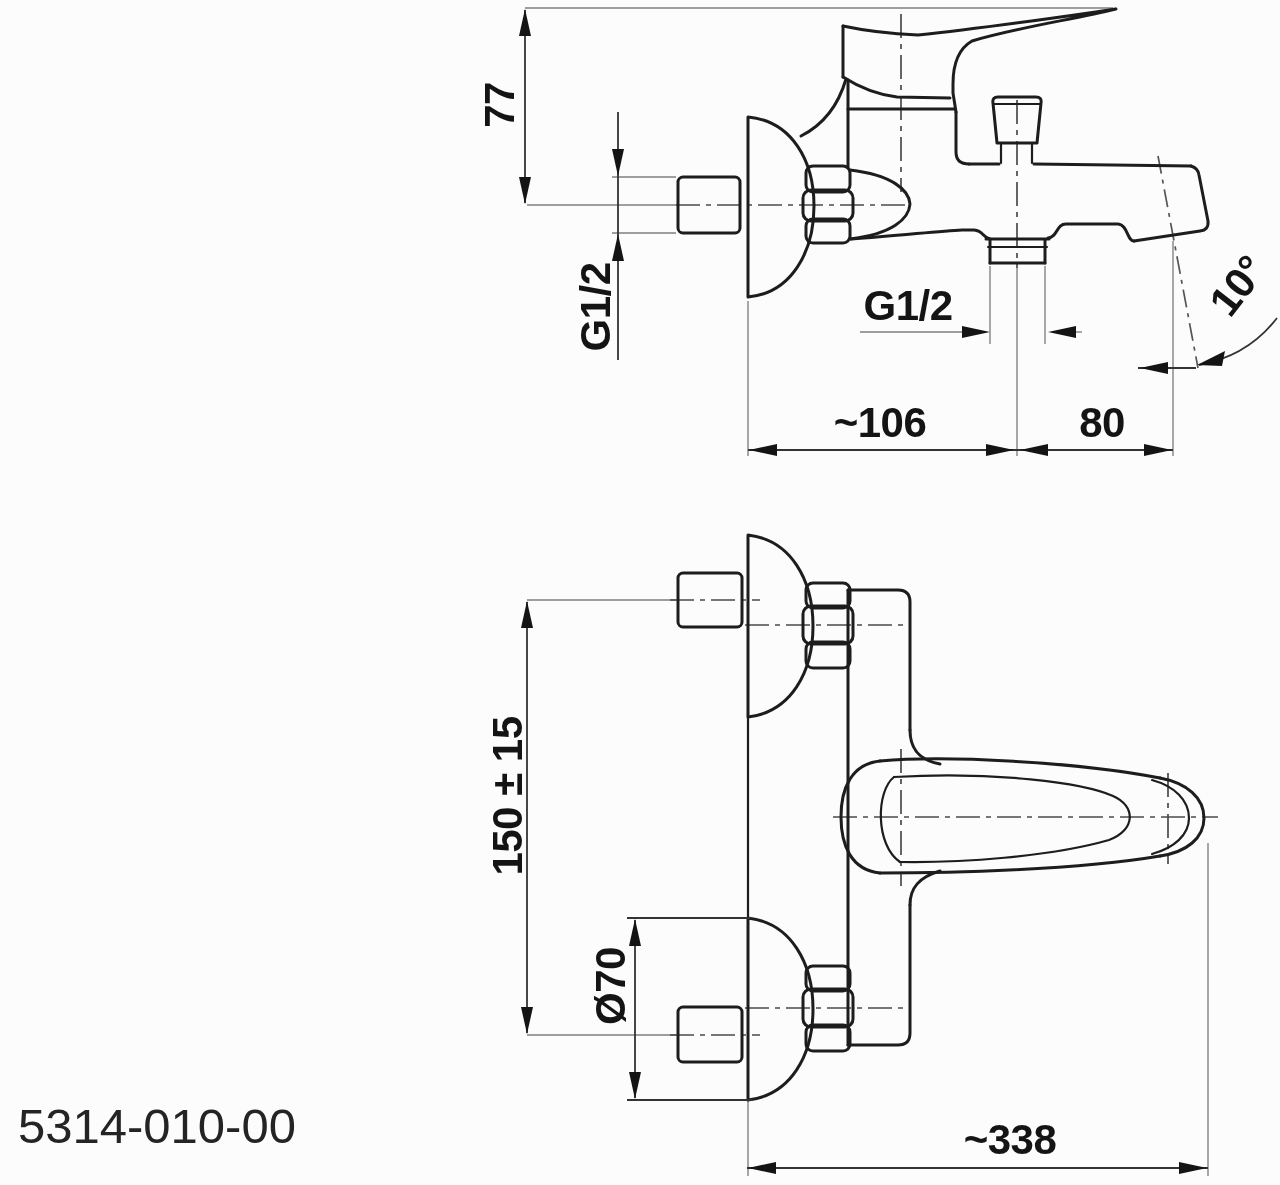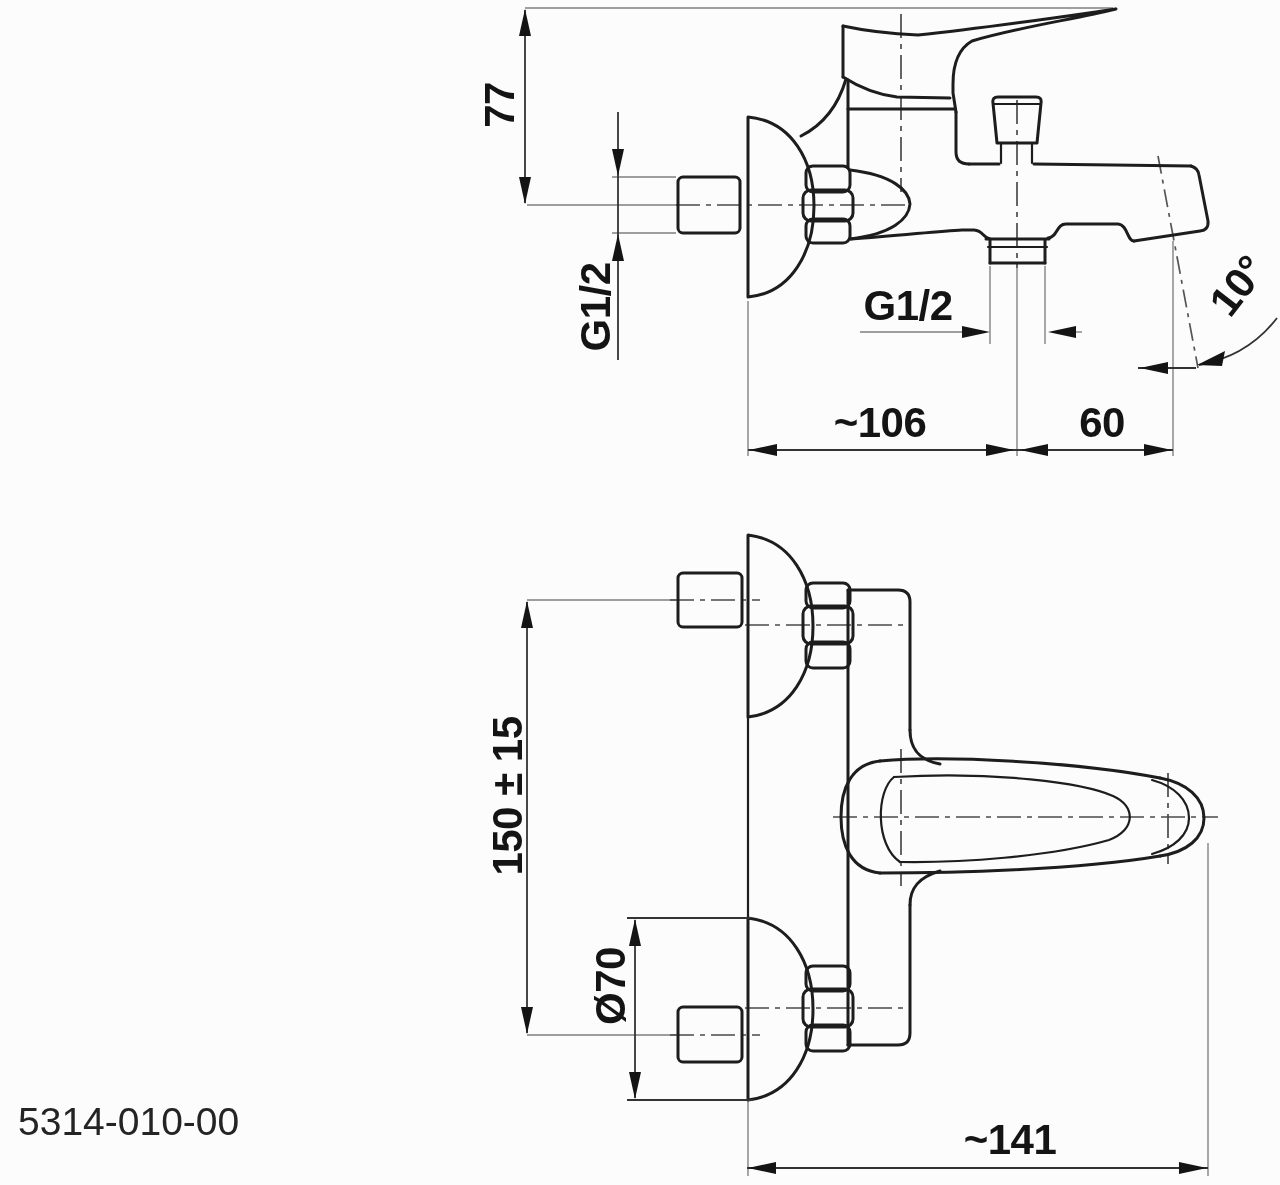--- a/index.html
+++ b/index.html
@@ -20,21 +20,21 @@
   
   .lbl{
     position:absolute;transform:translate(-50%,-50%);
     font-weight:700;font-size:42px;color:#141414;
     white-space:nowrap;line-height:1;letter-spacing:-0.5px;
   }
   .rot90{transform:translate(-50%,-50%) rotate(-90deg)}
   .rot52{transform:translate(-50%,-50%) rotate(-52deg)}
   .code{
     position:absolute;left:18px;top:1102px;
-    font-weight:400;font-size:39px;color:#242424;
+    font-weight:400;font-size:49px;color:#242424;
     white-space:nowrap;line-height:1;
   }
 </style>
 </head>
 <body>
 
 <div class="stage">
 
   <svg width="1280" height="1185" viewBox="0 0 1280 1185">
 
@@ -182,24 +182,24 @@
   </svg>
 
   <div class="lbl rot90" style="left:500px;top:105px">77</div>
 
   <div class="lbl rot90" style="left:596px;top:307px">G1/2</div>
 
   <div class="lbl" style="left:908px;top:306px">G1/2</div>
 
   <div class="lbl" style="left:880px;top:423px">~106</div>
 
-  <div class="lbl" style="left:1102px;top:423px">60</div>
+  <div class="lbl" style="left:1102px;top:423px">80</div>
 
   <div class="lbl rot52" style="left:1238px;top:286px">10°</div>
 
   <div class="lbl rot90" style="left:508px;top:796px">150 ± 15</div>
 
   <div class="lbl rot90" style="left:611px;top:986px">Ø70</div>
 
-  <div class="lbl" style="left:1010px;top:1140px">~141</div>
+  <div class="lbl" style="left:1010px;top:1140px">~338</div>
 
   <div class="code">5314-010-00</div>
 </div>
 
 </body></html>

